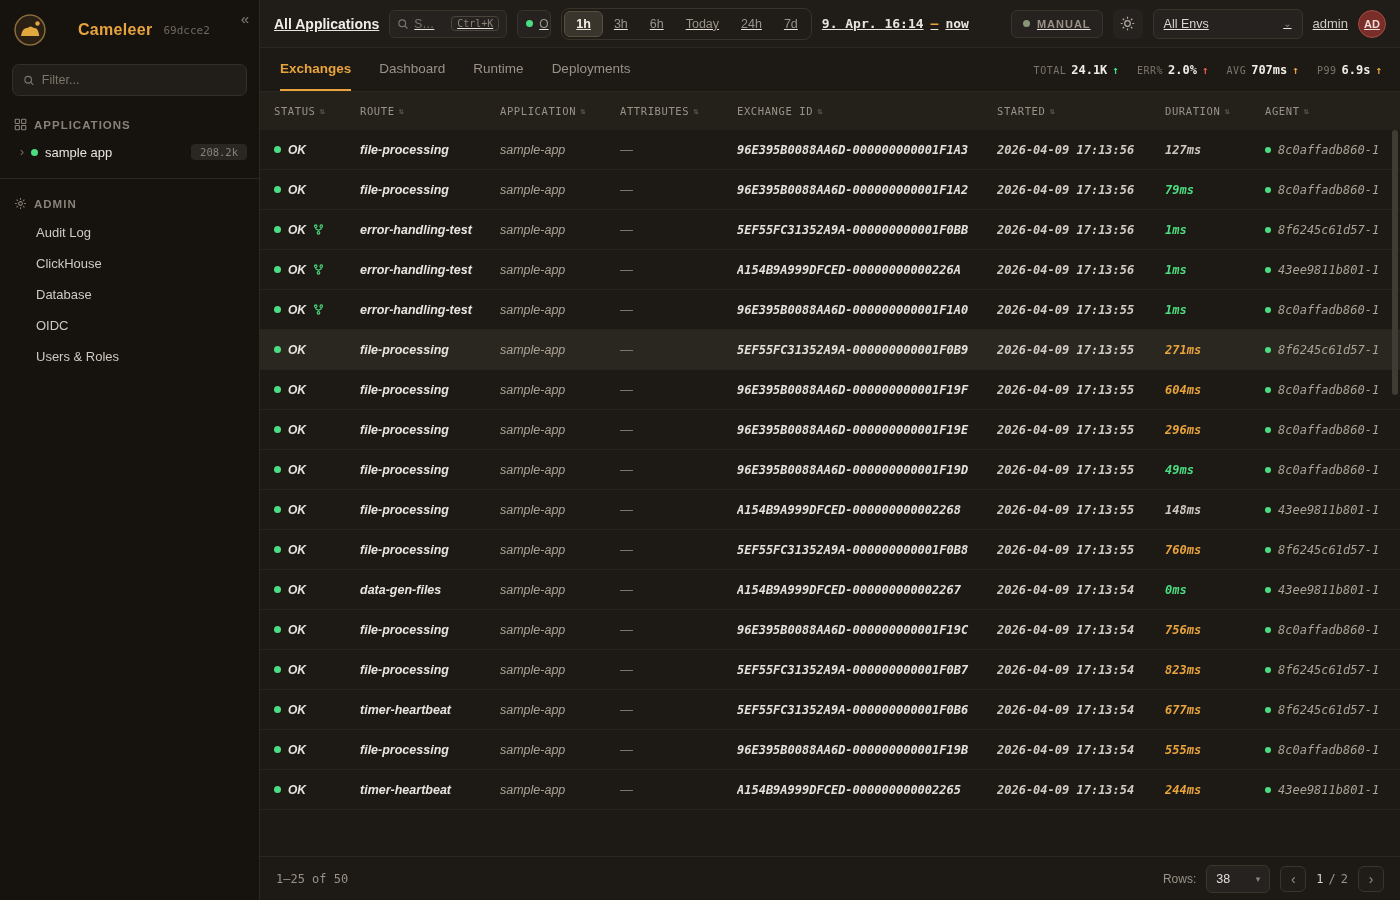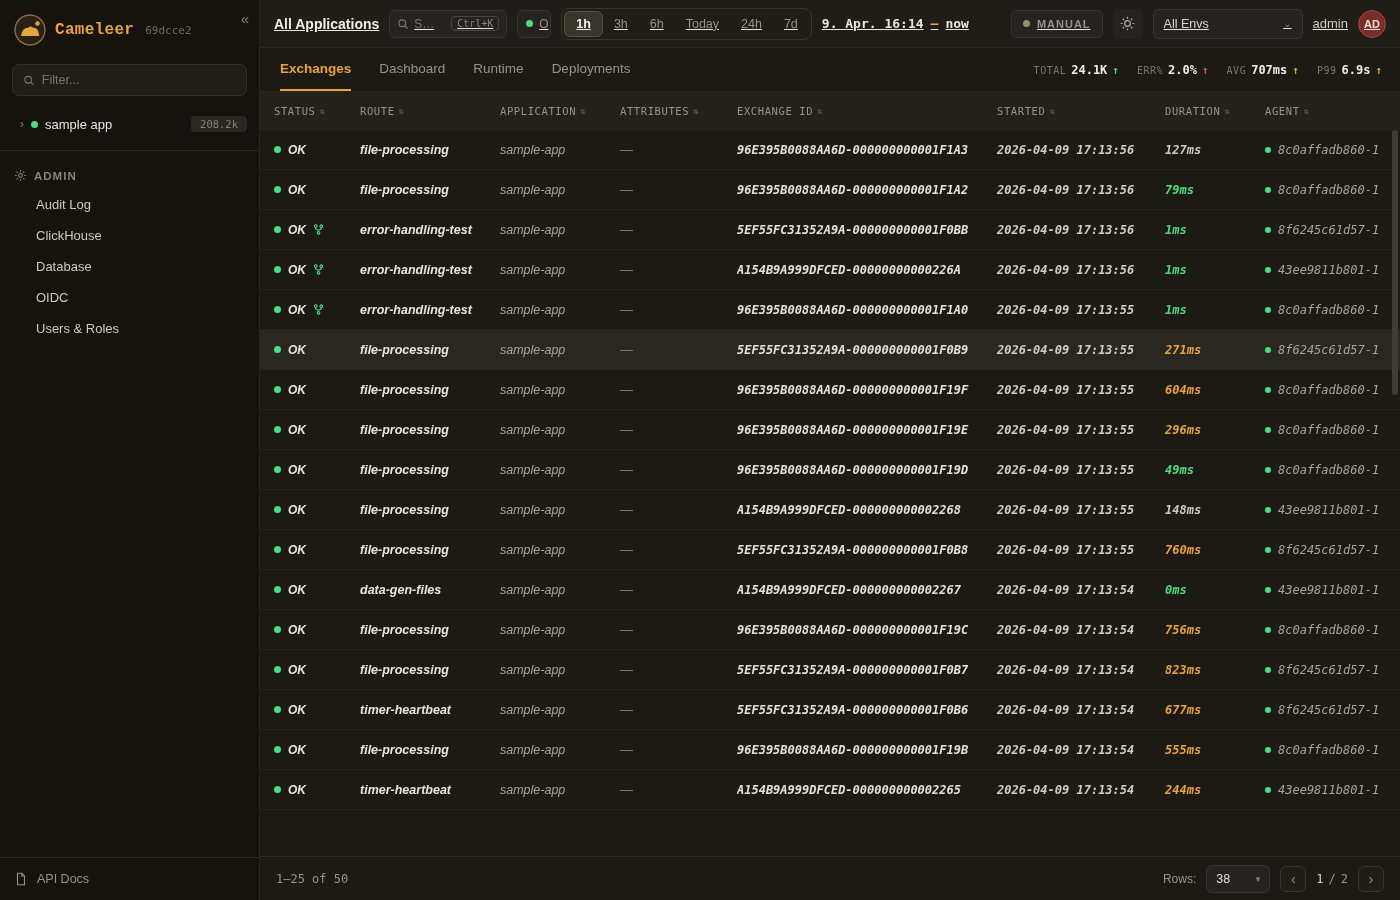--- a/index.html
+++ b/index.html
@@ -10,21 +10,21 @@
     display:flex;
   }
 
   
   .sidebar {
     width:260px; min-width:260px; background:#16130f;
     border-right:1px solid #2b2822; display:flex; flex-direction:column; position:relative;
   }
   .sb-header { display:flex; align-items:center; gap:9px; padding:14px 14px 12px 14px; position:relative; }
   .logo-circle { width:32px; height:32px; border-radius:50%; flex:none; }
-  .brand-name { color:#e8a33d; font-weight:bold; font-size:16px; font-family:Liberation Mono, monospace; letter-spacing:.3px; }
+  .brand-name { color:#e8a33d; font-weight:bold; font-size:16px; font-family:Liberation Sans, sans-serif; letter-spacing:.3px;margin-left:23px; }
   .brand-ver { color:#6f675e; font-size:11px; font-family:"DejaVu Sans Mono", monospace; margin-left:2px; }
   .collapse-btn { position:absolute; right:10px; top:10px; color:#8a8178; font-size:15px; cursor:pointer; }
   .filter-box {
     margin:6px 12px 14px 12px; height:32px; background:#211e19; border:1px solid #332f28;
     border-radius:7px; display:flex; align-items:center; gap:7px; padding:0 10px; color:#7d756b;
   }
   .filter-box input { background:transparent; border:none; outline:none; color:#cfc9c2; font-size:12.5px; width:100%; font-family:"Liberation Sans", sans-serif; }
   .filter-box input::placeholder { color:#7d756b; }
   .section-label { display:flex; align-items:center; gap:7px; padding:8px 14px 7px 14px;
     color:#8a8178; font-size:11.5px; letter-spacing:1px; font-weight:bold; }
@@ -150,20 +150,29 @@
   </div>
 
   <div class="filter-box">
     <svg viewBox="0 0 16 16" width="13" height="13">
       <circle cx="7" cy="7" r="4.5" fill="none" stroke="currentColor" stroke-width="1.5"></circle>
       <line x1="10.5" y1="10.5" x2="14" y2="14" stroke="currentColor" stroke-width="1.5"></line>
     </svg>
     <input placeholder="Filter..." style="">
   </div>
 
+  <div class="section-label">
+    <svg viewBox="0 0 16 16" width="13" height="13" fill="none" stroke="currentColor" stroke-width="1.3">
+      <rect x="1.5" y="1.5" width="5.2" height="5.2" rx="1"></rect>
+        <rect x="9.3" y="1.5" width="5.2" height="5.2" rx="1"></rect>
+      <rect x="1.5" y="9.3" width="5.2" height="5.2" rx="1"></rect>
+        <rect x="9.3" y="9.3" width="5.2" height="5.2" rx="1"></rect>
+    </svg>
+    <span>APPLICATIONS</span>
+  </div>
 
   <div class="app-row">
     <span class="chev">›</span>
     <span class="dot"></span>
     <span class="lbl">sample app</span>
     <span class="badge-pill">208.2k</span>
   </div>
 
   <div class="sb-divider"></div>
 
@@ -181,27 +190,20 @@
     <div class="admin-item"><span>ClickHouse</span></div>
 
     <div class="admin-item"><span>Database</span></div>
 
 
     <div class="admin-item"><span>OIDC</span></div>
 
     <div class="admin-item"><span>Users &amp; Roles</span></div>
   </nav>
 
-  <div class="sb-footer">
-    <svg viewBox="0 0 16 16" width="14" height="14" fill="none" stroke="currentColor" stroke-width="1.2">
-      <path d="M4 1.5h5l3 3V14.5H4z"></path>
-        <path d="M9 1.5v3h3"></path>
-    </svg>
-    <span>API Docs</span>
-  </div>
 </aside>
 
 <main class="main">
 
   <div class="topbar">
     <span class="tb-title">All Applications</span>
 
     <div class="tb-search">
       <svg viewBox="0 0 16 16" width="12" height="12">
         <circle cx="7" cy="7" r="4.5" fill="none" stroke="currentColor" stroke-width="1.5"></circle>

